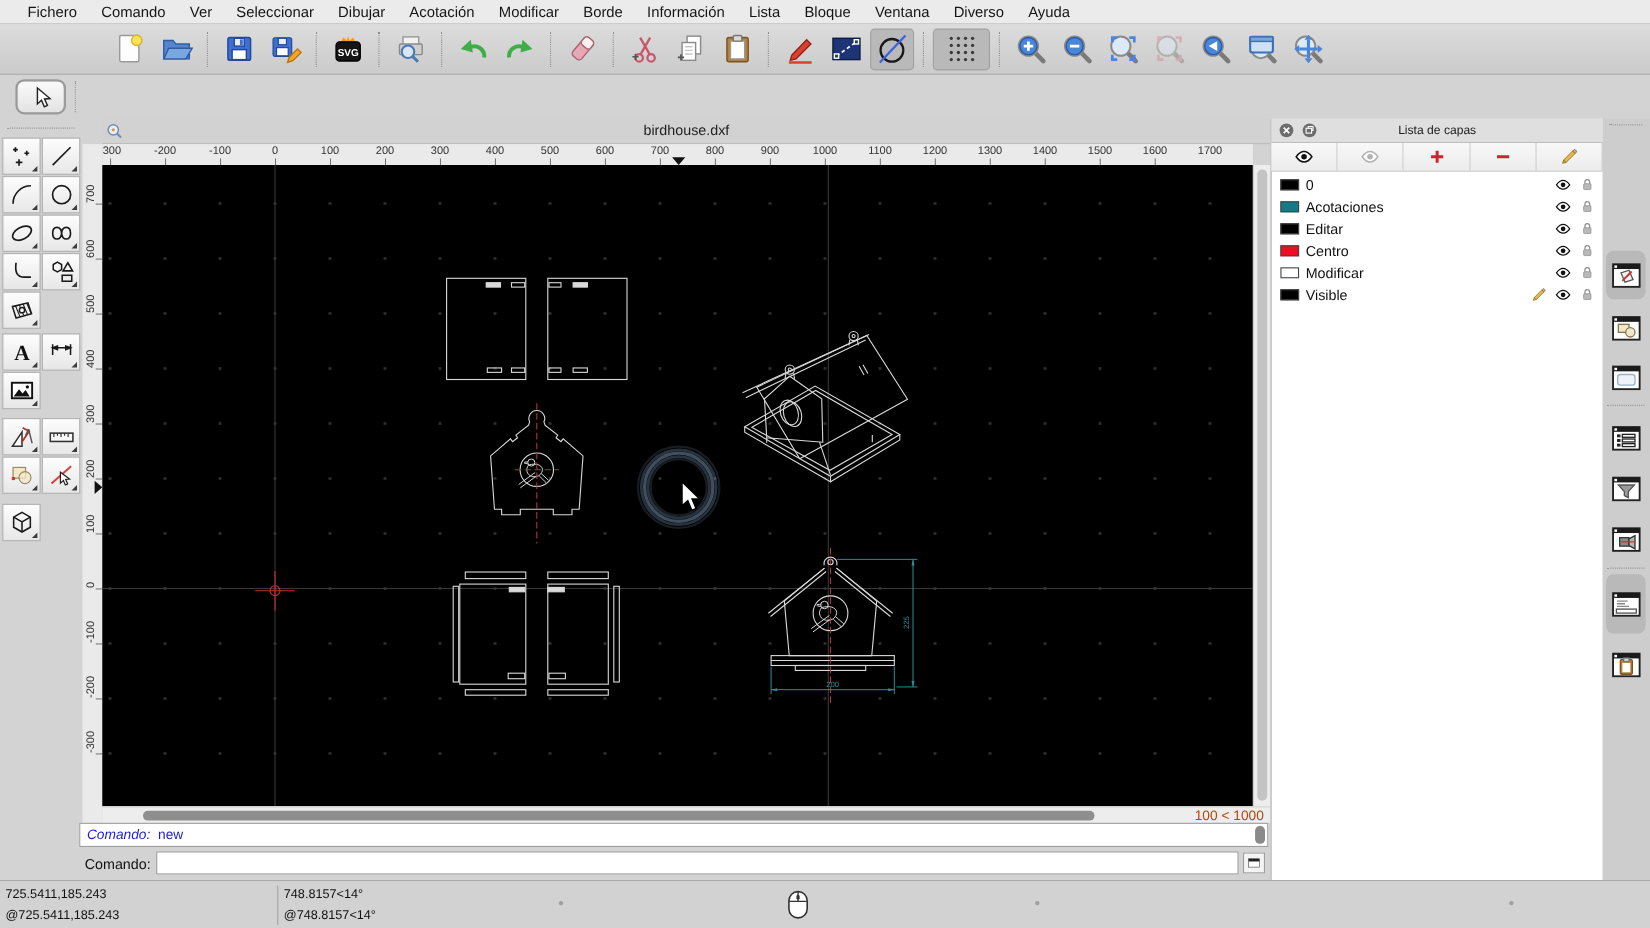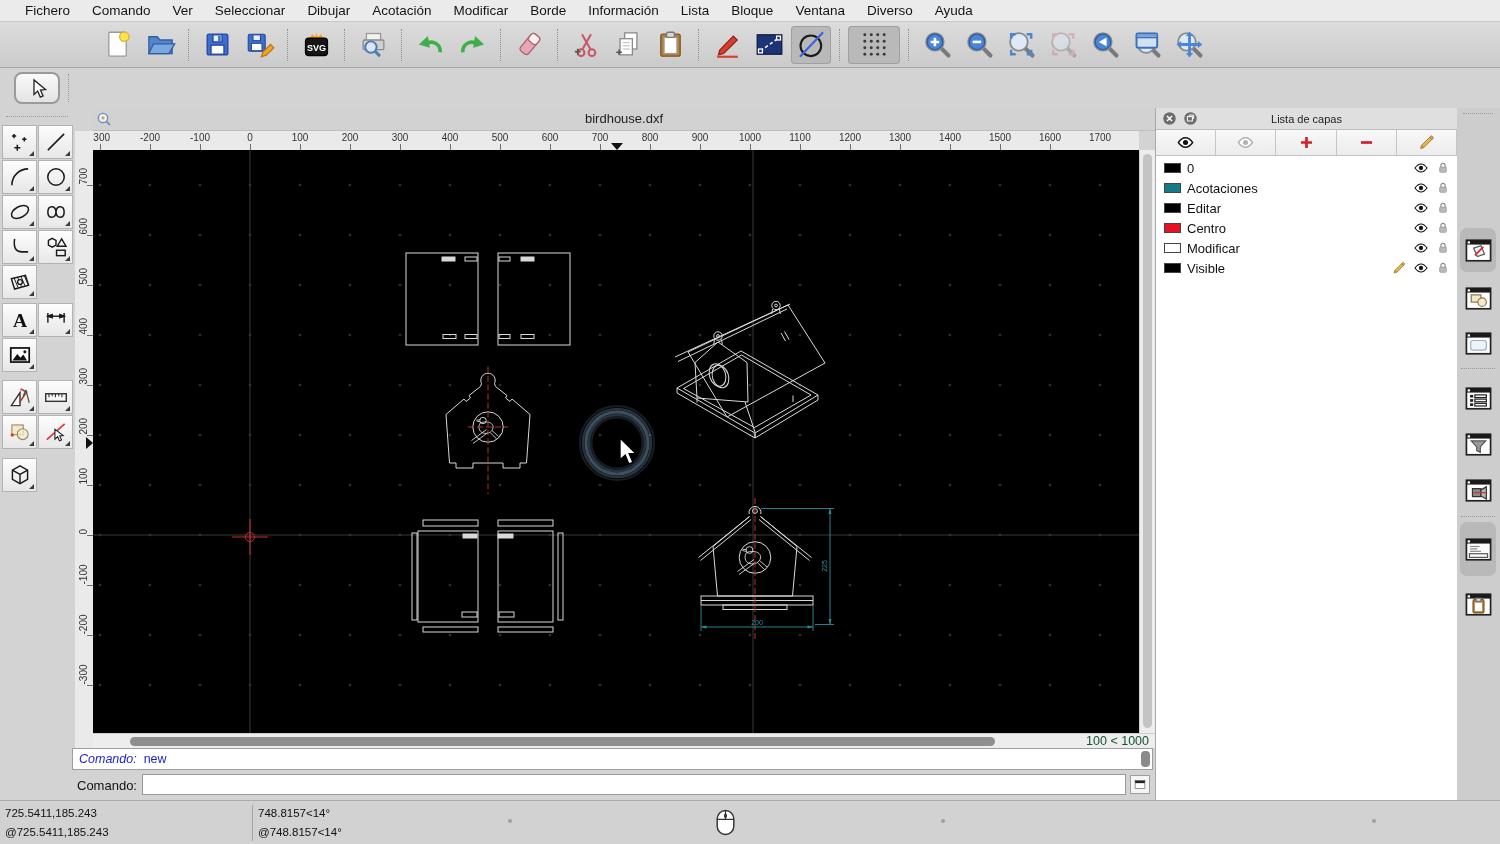--- a/index.html
+++ b/index.html
@@ -48,21 +48,21 @@
 
   
   #canvas { left:93px; top:150px; width:1046px; height:583px; background-color:#000;
     background-image:radial-gradient(circle, #2e2e2e 1.1px, transparent 1.7px);
     background-size:50px 50px; background-position:-18px 10px; }
   #canvas svg { position:absolute; left:0; top:0; }
 
   
   #hscroll { left:93px; top:733px; width:1062px; height:15px; background:#ededed; border-top:1px solid #cfcfcf; }
   #hscroll-thumb { position:absolute; left:37px; top:3px; width:865px; height:9px; background:#8f8f8f; border-radius:5px; }
-  #grid-status { position:absolute; right:6px; top:0px; font-size:12.5px; color:#14532d; }
+  #grid-status { position:absolute; right:6px; top:0px; font-size:12.5px; color:#c2410c; }
   #vscroll { left:1139px; top:150px; width:16px; height:583px; background:#ededed; border-left:1px solid #cfcfcf; }
   #vscroll-thumb { position:absolute; left:3px; top:4px; width:9px; height:574px; background:#c4c4c4; border-radius:5px; }
 
   
   #cmd-history { left:72px; top:748px; width:1081px; height:22px; background:#fff; border:1px solid #9e9e9e; font-size:12.5px; padding:3px 6px; color:#1d1dcf; }
   #cmd-history .prompt { font-style:italic; }
   #cmd-hscroll { position:absolute; right:2px; top:2px; width:9px; height:16px; background:#8a8a8a; border-radius:4px; }
   #cmd-label { left:77px; top:778px; font-size:13px; color:#111; }
   #cmd-input { left:142px; top:774px; width:984px; height:21px; border:1px solid #999; background:#fff; font-size:12.5px; font-family:"Liberation Sans",sans-serif; padding:0 4px; }
   #cmd-popup-btn { left:1130px; top:775px; width:20px; height:19px; background:#f4f4f4; border:1px solid #9e9e9e; display:flex; align-items:center; justify-content:center; }

